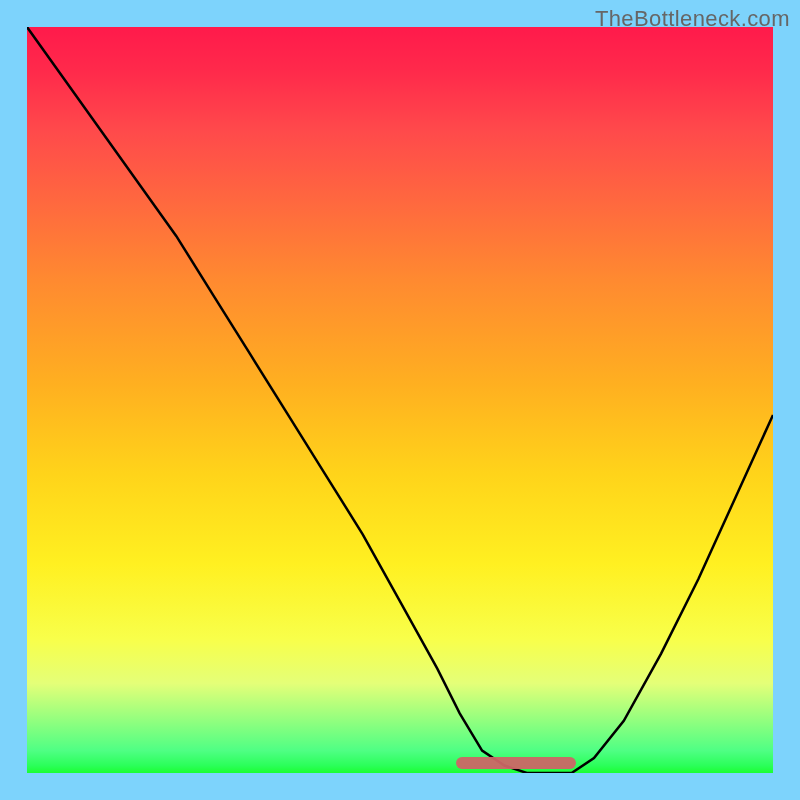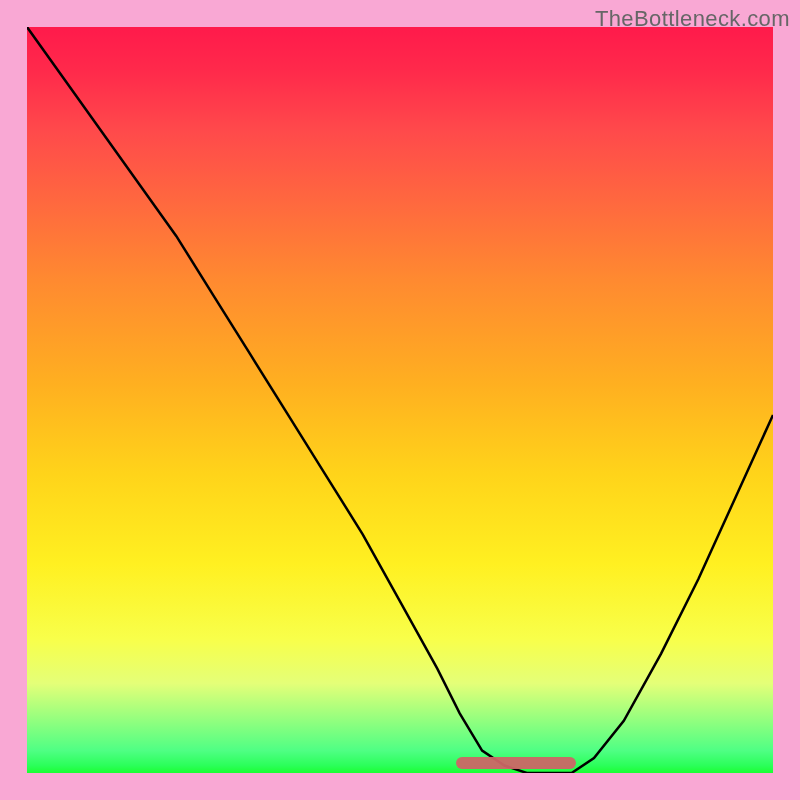--- a/index.html
+++ b/index.html
@@ -8,21 +8,21 @@
     width: 800px;
     height: 800px;
     overflow: hidden;
     background: #000;
     font-family: Arial, Helvetica, sans-serif;
   }
   .stage {
     position: relative;
     width: 800px;
     height: 800px;
-    background: #f9a8d4;
+    background: #7dd3fc;
   }
   .plot-area {
     position: absolute;
     left: 27px;
     top: 27px;
     width: 746px;
     height: 746px;
     overflow: hidden;
   }
   .gradient {

